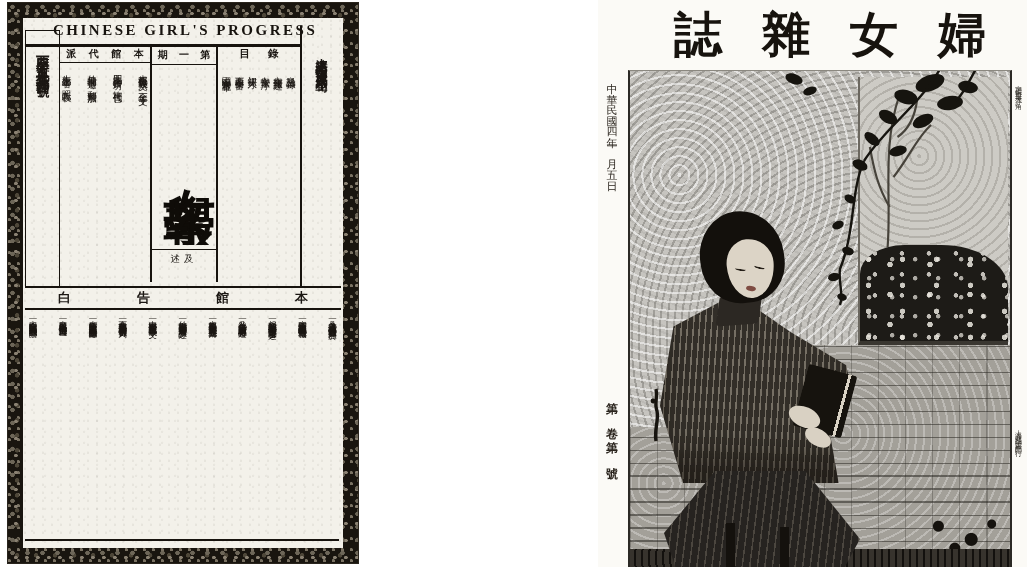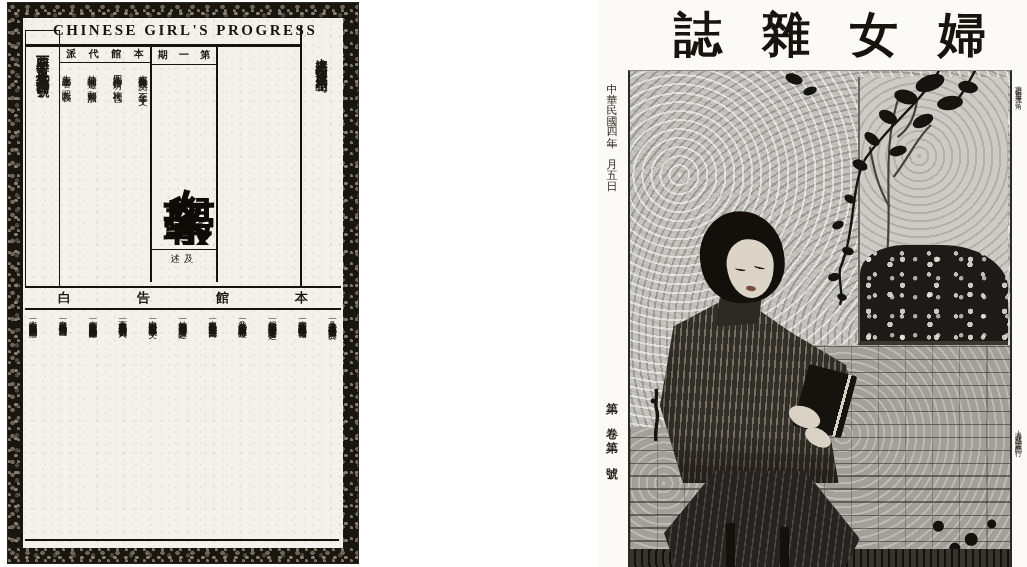--- a/index.html
+++ b/index.html
@@ -194,20 +194,31 @@
       <div class="sec-masthead">
         <div class="issue-box">
             <span>第</span>
             <span>一</span>
             <span>期</span>
           </div>
         <div class="masthead v">女學報</div>
         <div class="masthead-note">述及</div>
       </div>
 
+      <div class="sec-toc">
+        <div class="toc-header">目錄</div>
+        <div class="toc-cols">
+            <span class="vcol v">皇諭恭錄</span>
+            <span class="vcol v">女學報緣起</span>
+            <span class="vcol v">女學堂序</span>
+            <span class="vcol v">裙釵人才</span>
+            <span class="vcol v">泰西女學會</span>
+            <span class="vcol v">中國女學堂章程</span>
+          </div>
+      </div>
 
       <div class="col-date-qing">
         <div class="v">大清光緒二十四年歲次戊戌六月上旬</div>
       </div>
 
       <div class="notice-band">
           <span>本</span>
           <span>館</span>
           <span>告</span>
           <span>白</span>

